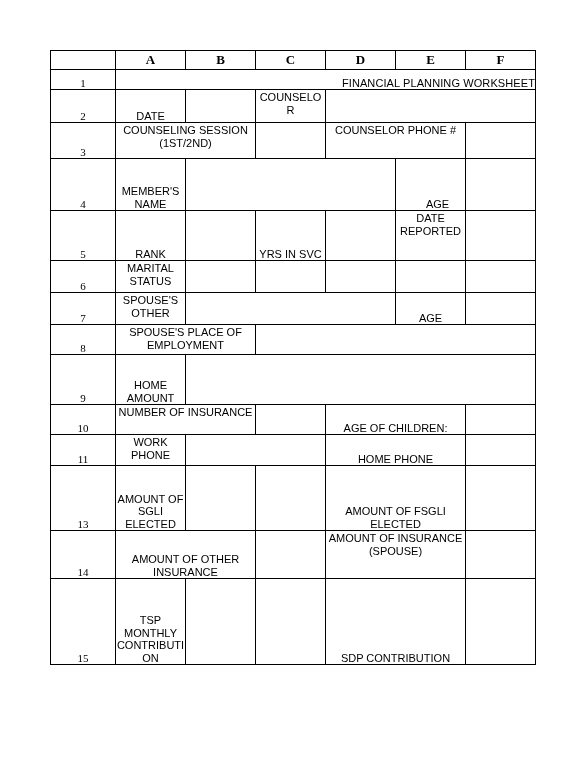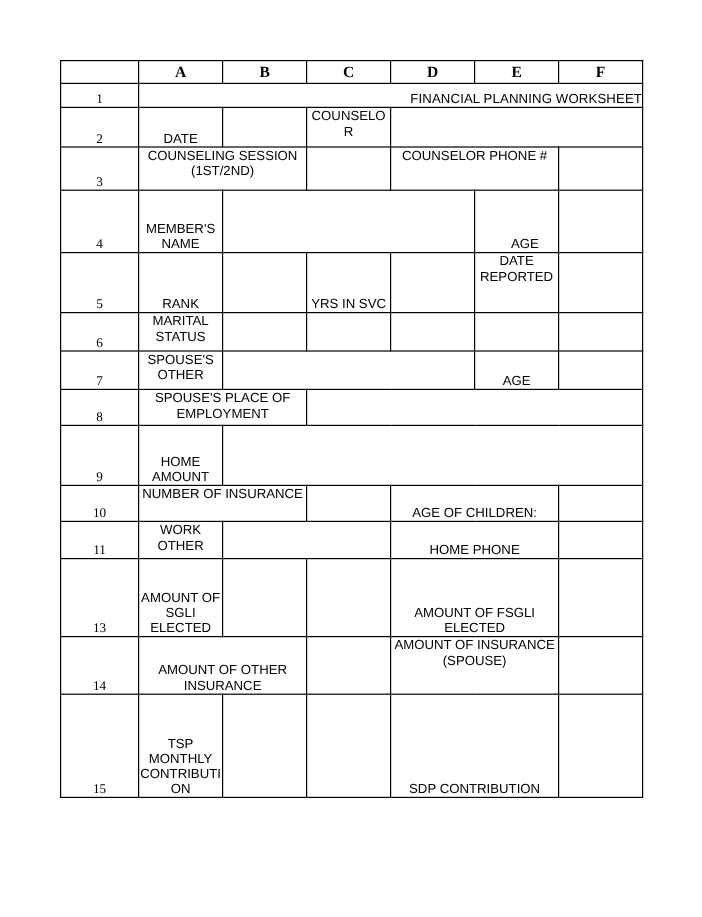--- a/index.html
+++ b/index.html
@@ -184,21 +184,21 @@
       <tr style="height:30px">
         <td class="rownum">10</td>
         <td class="cell top" colspan="2">NUMBER OF INSURANCE</td>
         <td class="cell empty"></td>
         <td class="cell" colspan="2">AGE OF CHILDREN:</td>
         <td class="cell empty"></td>
       </tr>
 
       <tr style="height:31px">
         <td class="rownum">11</td>
-        <td class="cell top">WORK OTHER</td>
+        <td class="cell top">WORK PHONE</td>
         <td class="cell empty" colspan="2"></td>
         <td class="cell" colspan="2">HOME PHONE</td>
         <td class="cell empty"></td>
       </tr>
 
 
       <tr style="height:65px">
         <td class="rownum">13</td>
         <td class="cell">AMOUNT OF SGLI ELECTED</td>
         <td class="cell empty"></td>

